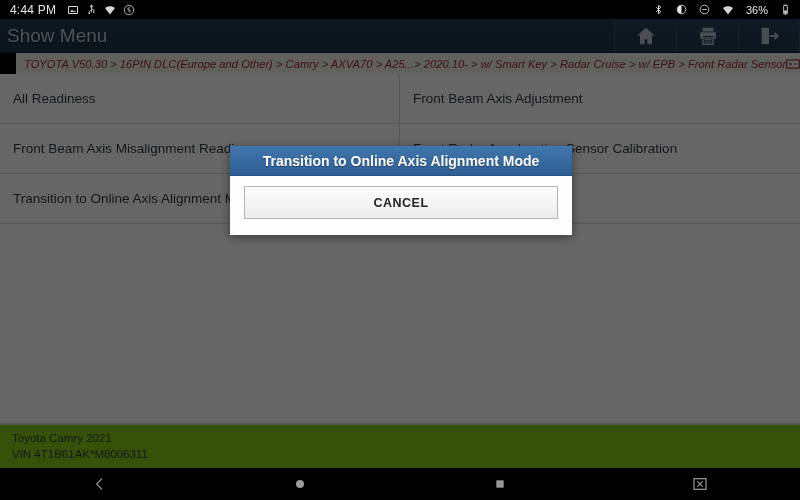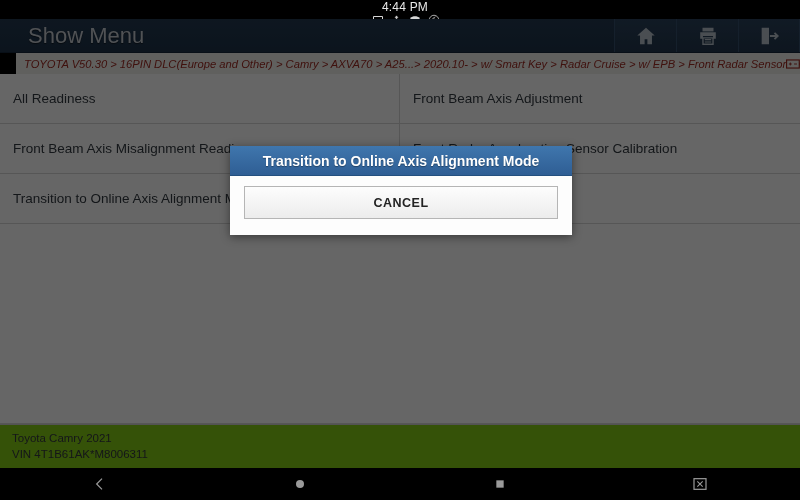--- a/index.html
+++ b/index.html
@@ -7,38 +7,38 @@
   body {
     font-family:"Liberation Sans", sans-serif;
     background:#000;
     position:relative;
   }
 
   
   #statusbar{
     position:absolute; left:0; top:0; width:800px; height:19px;
     background:#000; color:#e8e8e8;
-    display:flex; align-items:center;flex-direction:column;
+    display:flex; align-items:center;
   }
   #statusbar .clock{ font-size:12px; margin-left:10px; letter-spacing:.2px; }
   #statusbar .left-icons{ display:flex; align-items:center; gap:7px; margin-left:11px; }
   #statusbar .right-icons{ margin-left:auto; display:flex; align-items:center; gap:12px; margin-right:9px;}
   .sicon{ width:12px; height:12px; display:block; fill:#d6d6d6; }
   .sicon.sm{ width:11px; height:11px; }
   #statusbar .batt-pct{ font-size:11px; color:#e8e8e8; }
 
   
   #appheader{
     position:absolute; left:0; top:19px; width:800px; height:34px;
     background:linear-gradient(180deg,#243a52 0%,#1e3349 100%);
     display:flex; align-items:center;
     border-bottom:1px solid #15263a;
   }
   #apptitle{
-    color:#c9ced4; font-size:22px; margin-left:28px; font-weight:400;
+    color:#c9ced4; font-size:19px; margin-left:7px; font-weight:400;
     text-shadow:0 1px 1px rgba(0,0,0,.5);
   }
   #headerbtns{ margin-left:auto; display:flex; height:100%; align-items:stretch; }
   .hbtn{
     width:62px; display:flex; align-items:center; justify-content:center;
     border-left:1px solid #35506e;
     background:linear-gradient(180deg,#2b435c 0%,#22374e 100%);
   }
   .hbtn:last-child{ border-right:1px solid #35506e; }
   .hicon{ width:22px; height:22px; fill:#b9c3cd; display:block; }

